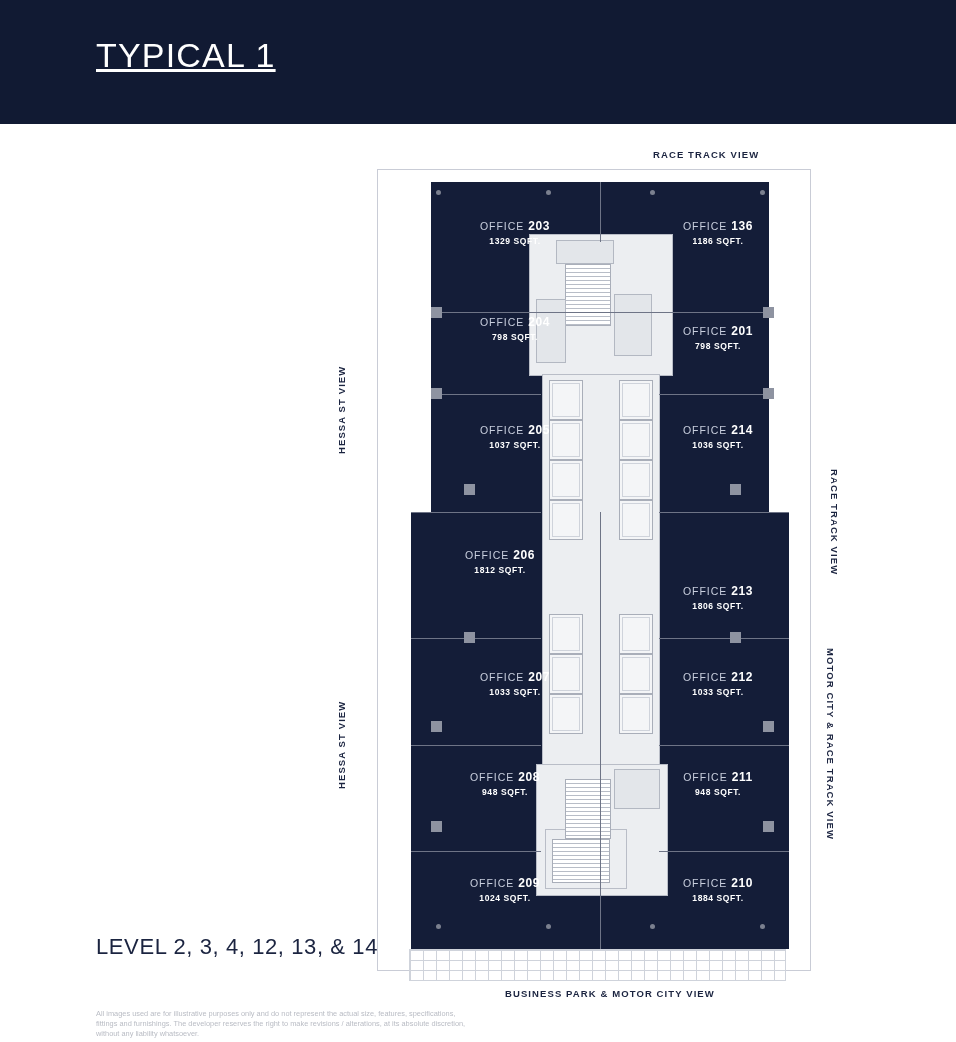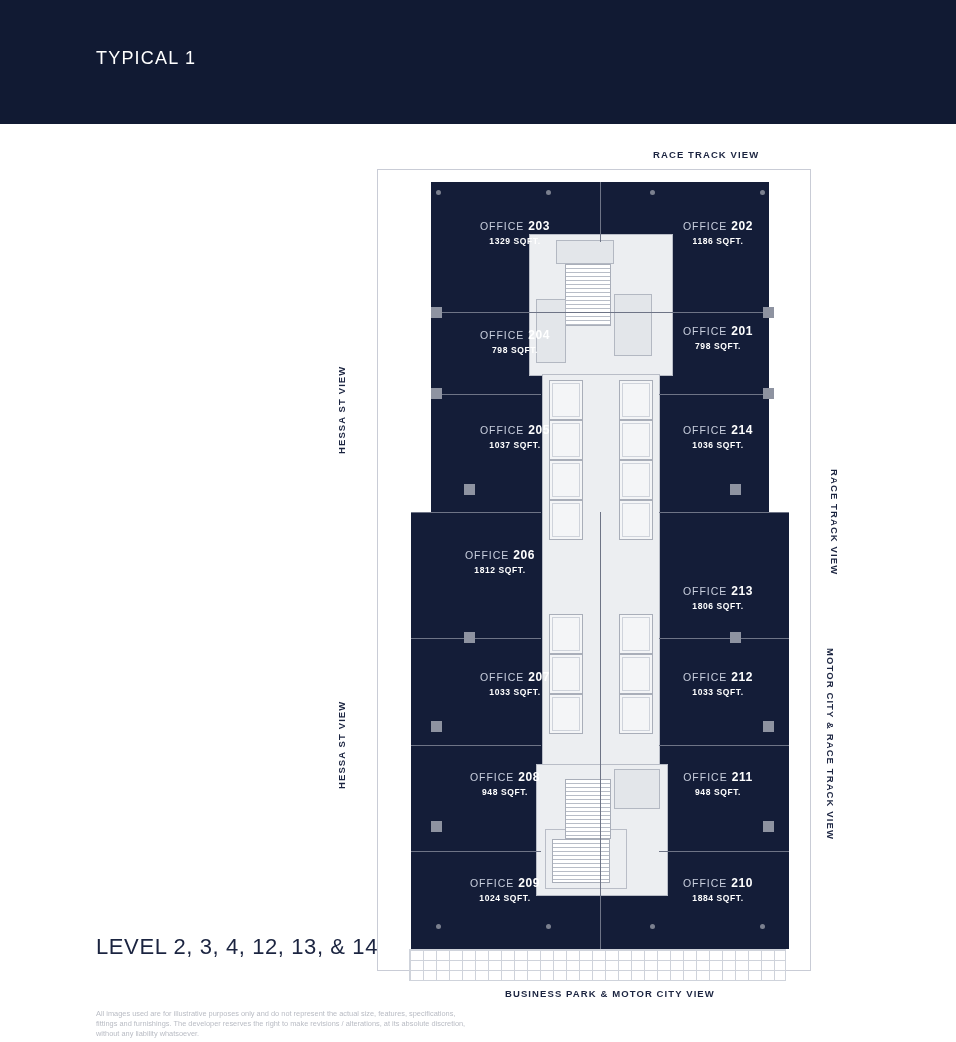--- a/index.html
+++ b/index.html
@@ -9,25 +9,26 @@
     font-family:"Liberation Sans", sans-serif;
     overflow:hidden;
     position:relative;
   }
   
   .header{
     position:absolute;left:0;top:0;width:956px;height:124px;
     background:#111a33;
   }
   .header-title{
-    position:absolute;left:96px;top:48px;
+    position:absolute;left:96px;top:36px;
     color:#ffffff;
-    font-size:18px;
+    font-size:34px;
     letter-spacing:1.2px;
     font-weight:400;
+    text-decoration:underline;
   }
   
   .plan-area{
     position:absolute;left:0;top:124px;width:956px;height:918px;
   }
   
   .view-label{
     position:absolute;
     font-size:9.5px;
     font-weight:bold;
@@ -210,25 +211,25 @@
   <div class="dot" style="left:436px;top:800px;"></div>
   <div class="dot" style="left:546px;top:800px;"></div>
   <div class="dot" style="left:650px;top:800px;"></div>
   <div class="dot" style="left:760px;top:800px;"></div>
 
   <div class="office" style="left:440px;top:95px;">
     <div class="name"><span>OFFICE</span> <b>203</b></div>
     <div class="sqft">1329 SQFT.</div>
   </div>
   <div class="office" style="left:643px;top:95px;">
-    <div class="name"><span>OFFICE</span> <b>202</b></div>
+    <div class="name"><span>OFFICE</span> <b>136</b></div>
     <div class="sqft">1186 SQFT.</div>
   </div>
 
-  <div class="office" style="left:440px;top:204px;">
+  <div class="office" style="left:440px;top:191px;">
     <div class="name"><span>OFFICE</span> <b>204</b></div>
     <div class="sqft">798 SQFT.</div>
   </div>
   <div class="office" style="left:643px;top:200px;">
     <div class="name"><span>OFFICE</span> <b>201</b></div>
     <div class="sqft">798 SQFT.</div>
   </div>
 
   <div class="office" style="left:440px;top:299px;">
     <div class="name"><span>OFFICE</span> <b>205</b></div>

